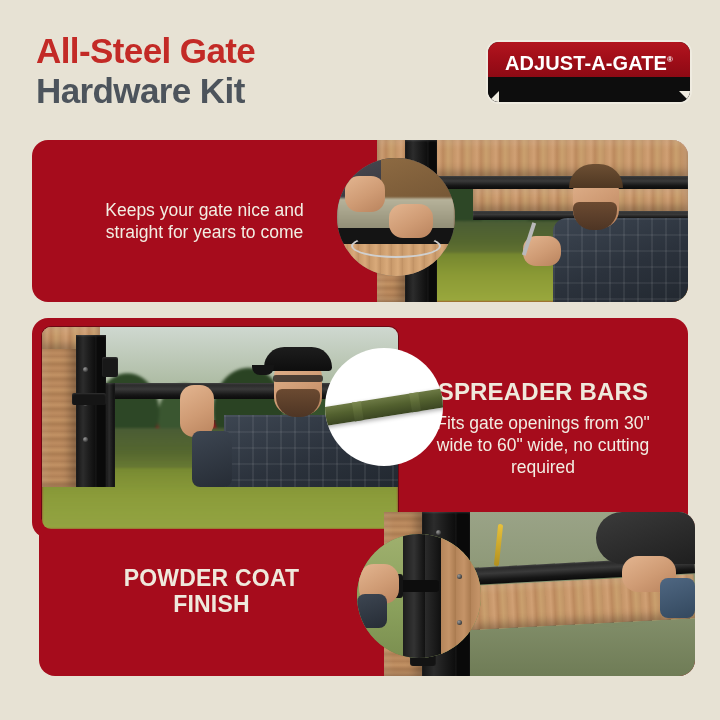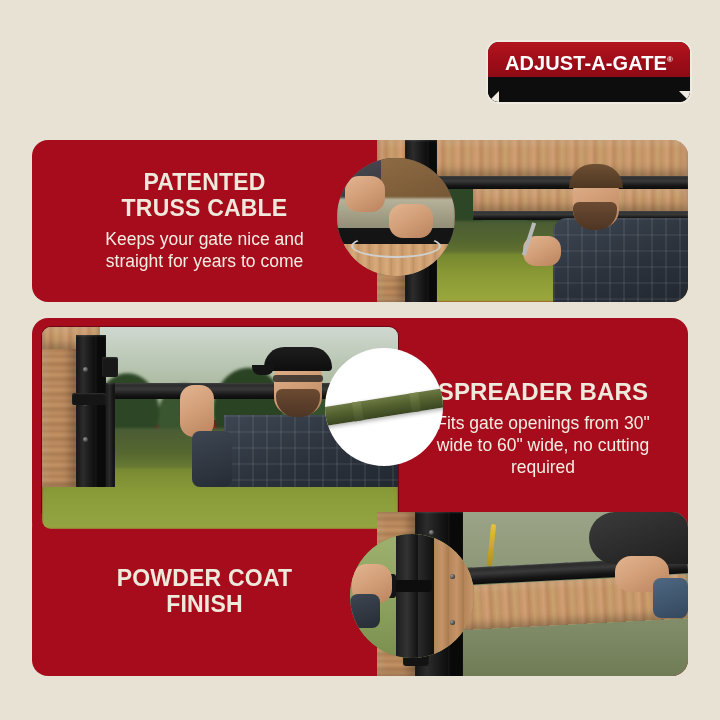--- a/index.html
+++ b/index.html
@@ -123,21 +123,21 @@
   .panel {
     position: absolute;
     left: 32px;
     width: 656px;
     background: #a60c1c;
     border-radius: 16px;
     overflow: hidden;
   }
   #panel-1 { top: 140px;  height: 162px; }
   #panel-2 { top: 318px;  height: 220px; }
-  #panel-3 { top: 512px;  height: 164px; }
+  #panel-3 { top: 512px;  height: 164px; margin-left: 7px; }
 
   
   .panel-text {
     position: absolute;
     top: 0;
     height: 100%;
     display: flex;
     flex-direction: column;
     justify-content: center;
     align-items: center;
@@ -317,20 +317,24 @@
     border-radius: 9px;
     box-shadow: 0 0 0 1px rgba(0,0,0,.35);
     z-index: 0;
   }
 </style>
 </head>
 <body>
 
 <div id="header">
 
+  <div id="title-block">
+    <span class="title-line" id="title-line-1">All-Steel Gate</span>
+    <span class="title-line" id="title-line-2">Hardware Kit</span>
+  </div>
 
   <div id="logo">
     <div id="logo-top"></div>
     <div id="logo-bottom"></div>
     <div id="logo-wordmark"><span>ADJUST-A-GATE</span><span id="logo-reg">®</span></div>
     <div class="logo-notch" id="logo-notch-left"></div>
     <div class="logo-notch" id="logo-notch-right"></div>
   </div>
 
 </div>
@@ -376,22 +380,20 @@
       <div style="position:absolute;left:0;top:40px;width:118px;height:34px;background:linear-gradient(180deg,#b8b49c,#8e8a72);filter:blur(1px);"></div>
       <div style="position:absolute;left:0;top:70px;width:118px;height:16px;background:#141414;"></div>
       <div style="position:absolute;left:0;top:86px;width:118px;height:32px;background:repeating-linear-gradient(90deg,#c99a6b 0,#d9aa7a 6px,#bf9063 11px);"></div>
       <div class="skin" style="left:8px; top:18px; width:40px; height:36px; border-radius:14px;"></div>
       <div class="skin" style="left:52px; top:46px; width:44px; height:34px; border-radius:14px;"></div>
       <div style="position:absolute;left:14px;top:76px;width:86px;height:20px;border:2px solid #d0d0d0;border-radius:50%;border-top-color:transparent;"></div>
     </div>
   </div>
 
   <div class="panel-text">
-    <div class="panel-heading">PATENTED
-TRUSS CABLE</div>
     <div class="panel-body">Keeps your gate nice and
 straight for years to come</div>
   </div>
 
 </div>
 
 <div class="panel" id="panel-2">
 
   <div class="photo-frame"></div>
 

